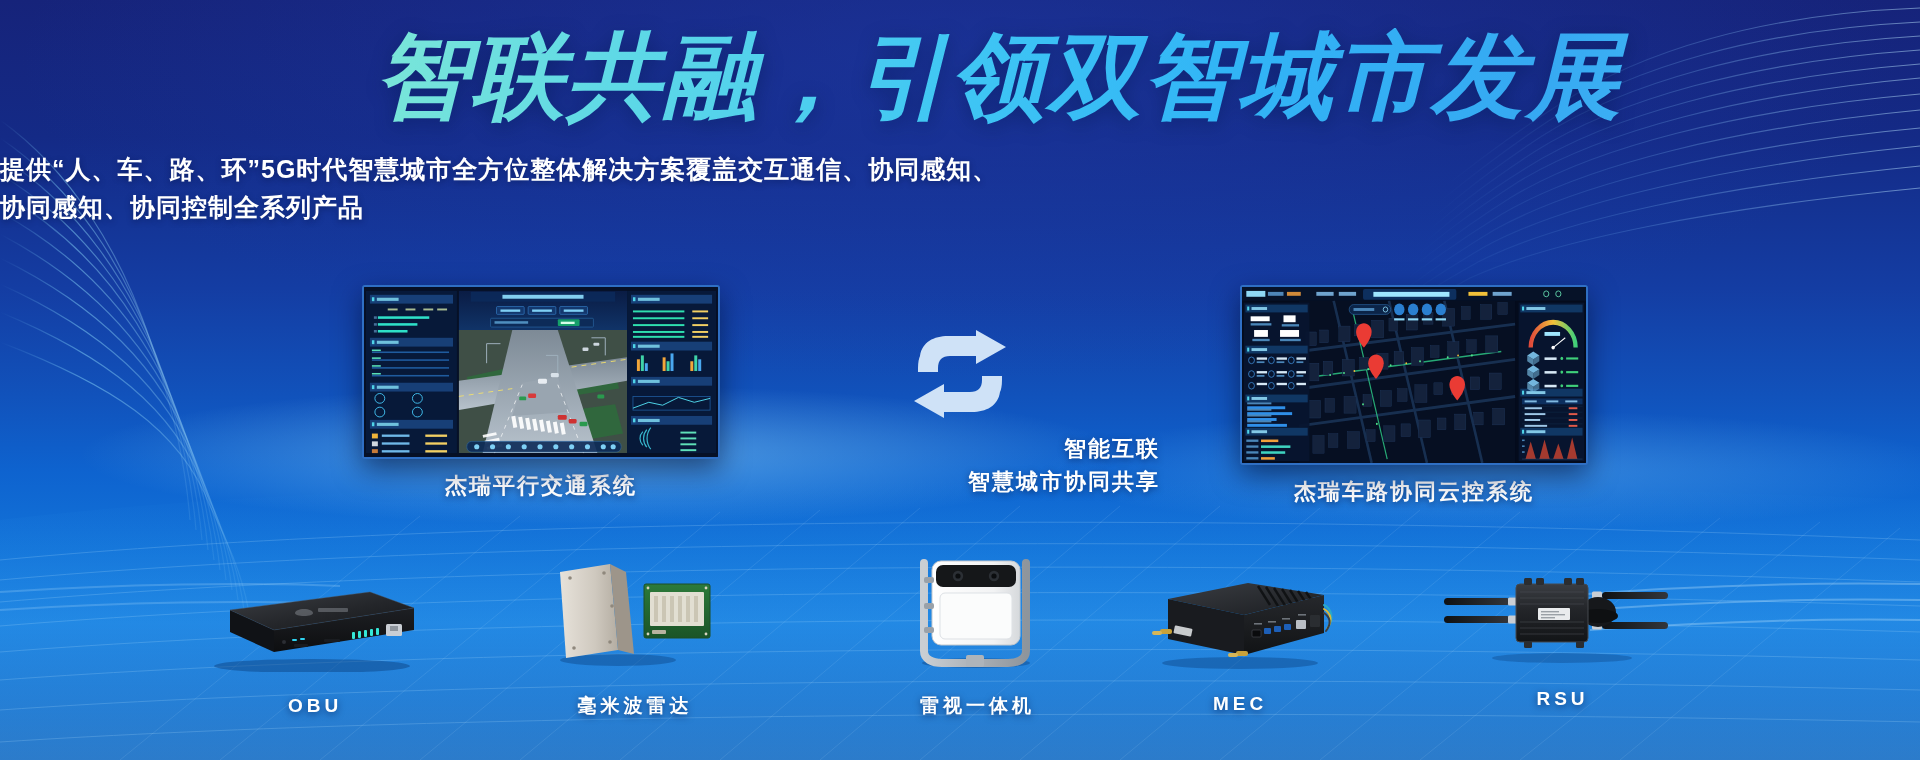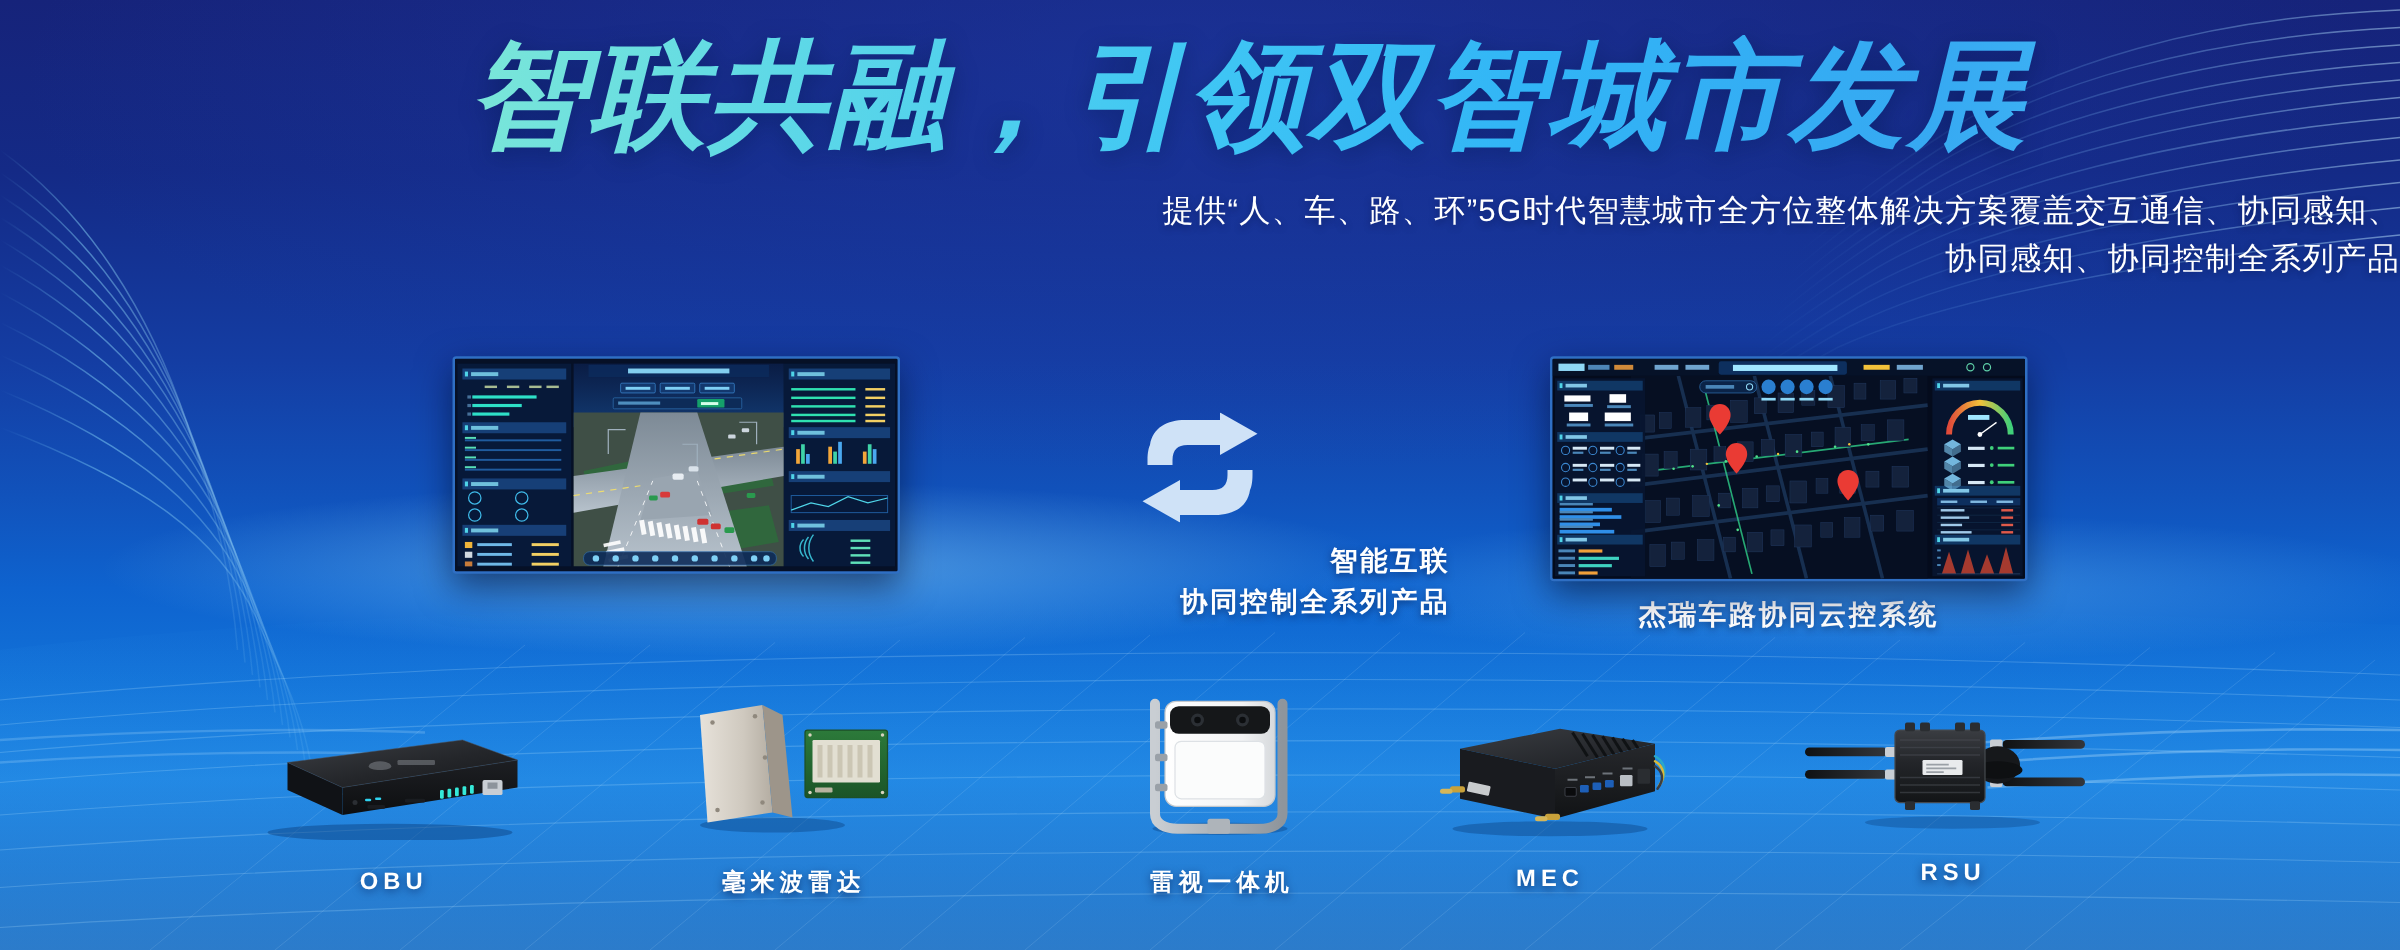--- a/index.html
+++ b/index.html
@@ -41,31 +41,31 @@
     -webkit-background-clip:text; background-clip:text;
     color:transparent;
     -webkit-text-fill-color:transparent;
     filter:drop-shadow(0 4px 10px rgba(0,20,70,.45));
     white-space:nowrap;
     margin-left:39px;
   }
 
   .subtitle {
     position:absolute; top:150px; left:0; width:100%;
-    text-align:right; color:#ffffff;
-    font-size:25px; line-height:38px; font-weight:normal;
+    text-align:left; color:#ffffff;
+    font-size:25px; line-height:38px; font-weight:bold;
     letter-spacing:1px;
     text-shadow:0 2px 6px rgba(0,15,60,.45);
   }
   .subtitle div { white-space:nowrap; }
 
   
   .screen-block { position:absolute; }
   .screen-block.left  { left:362px;  top:285px; width:358px; }
-  .screen-block.right { left:1240px; top:285px; width:382px; }
+  .screen-block.right { left:1240px; top:285px; width:348px; }
 
   .screen {
     width:100%; border:2px solid #2f6fc4; border-radius:3px;
     background:#050f27;
     box-shadow:0 10px 28px rgba(0,10,40,.55);
     overflow:hidden; position:relative;
   }
   .screen.left  { height:174px; }
   .screen.right { height:180px; }
   .screen svg { display:block; width:100%; height:100%; }
@@ -447,30 +447,31 @@
             <circle cx="178" cy="163.5" r="2.6"></circle>
               <circle cx="194" cy="163.5" r="2.6"></circle>
             <circle cx="210" cy="163.5" r="2.6"></circle>
               <circle cx="226" cy="163.5" r="2.6"></circle>
             <circle cx="242" cy="163.5" r="2.6"></circle>
               <circle cx="252" cy="163.5" r="2.6"></circle>
           </g>
         </g>
       </svg>
     </div>
+    <div class="screen-caption">杰瑞平行交通系统</div>
   </div>
 
   <div class="center-block">
     <svg class="exch-icon" viewBox="0 0 100 88">
       <path d="M10,26 C12,12 24,6 38,6 L66,6 L66,0 L96,17 L66,34 L66,26 L40,26 C32,26 28,30 28,38 L28,42 L8,42 L8,38 C8,32 9,28 10,26 Z" fill="#cfe2f7"></path>
       <path d="M90,62 C88,76 76,82 62,82 L34,82 L34,88 L4,71 L34,54 L34,62 L60,62 C68,62 72,58 72,50 L72,46 L92,46 L92,50 C92,56 91,60 90,62 Z" fill="#cfe2f7"></path>
     </svg>
     <div class="center-text">
       <div>智能互联</div>
-      <div>协同控制全系列产品</div>
+      <div>智慧城市协同共享</div>
     </div>
   </div>
 
   <div class="screen-block right">
     <div class="screen right">
       <svg viewBox="0 0 398 180" preserveAspectRatio="none">
         <defs>
           <linearGradient id="gaugeg" x1="0" y1="0" x2="1" y2="0">
             <stop offset="0%" stop-color="#e04a3a"></stop>
               <stop offset="50%" stop-color="#f2c13a"></stop>

